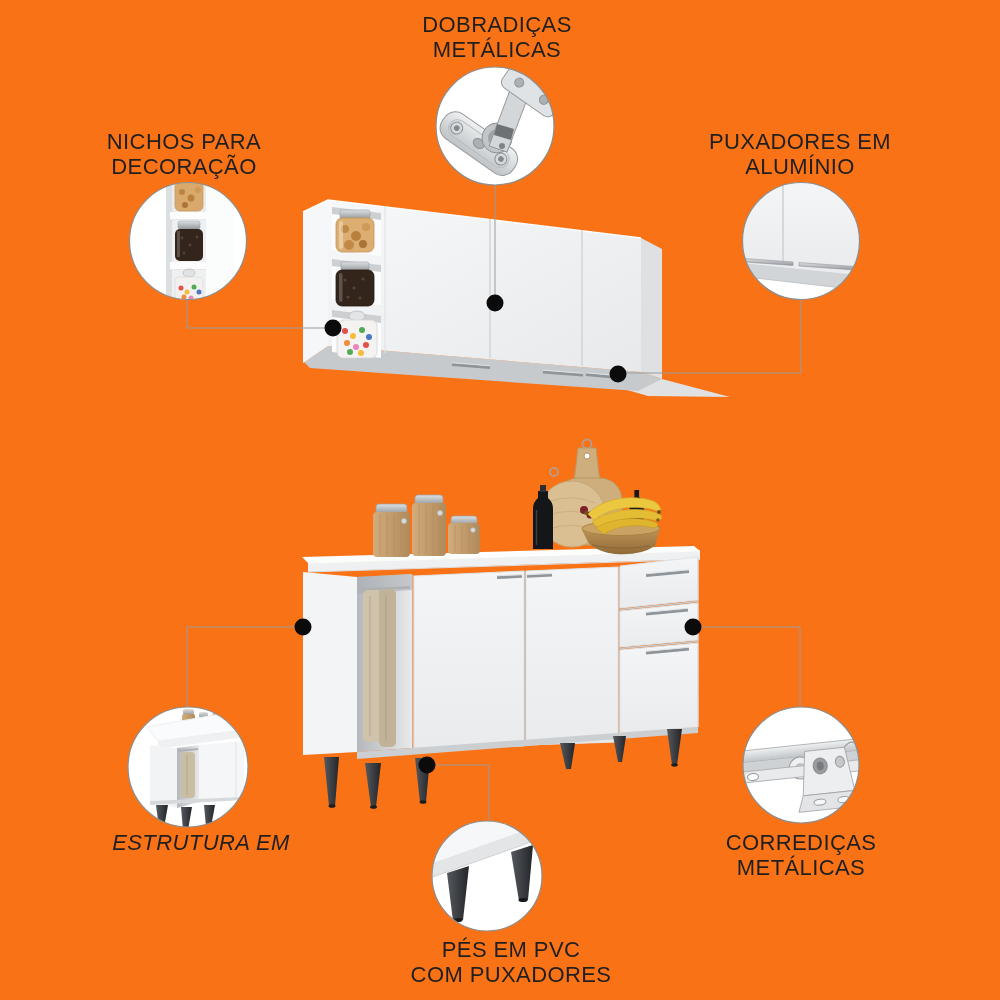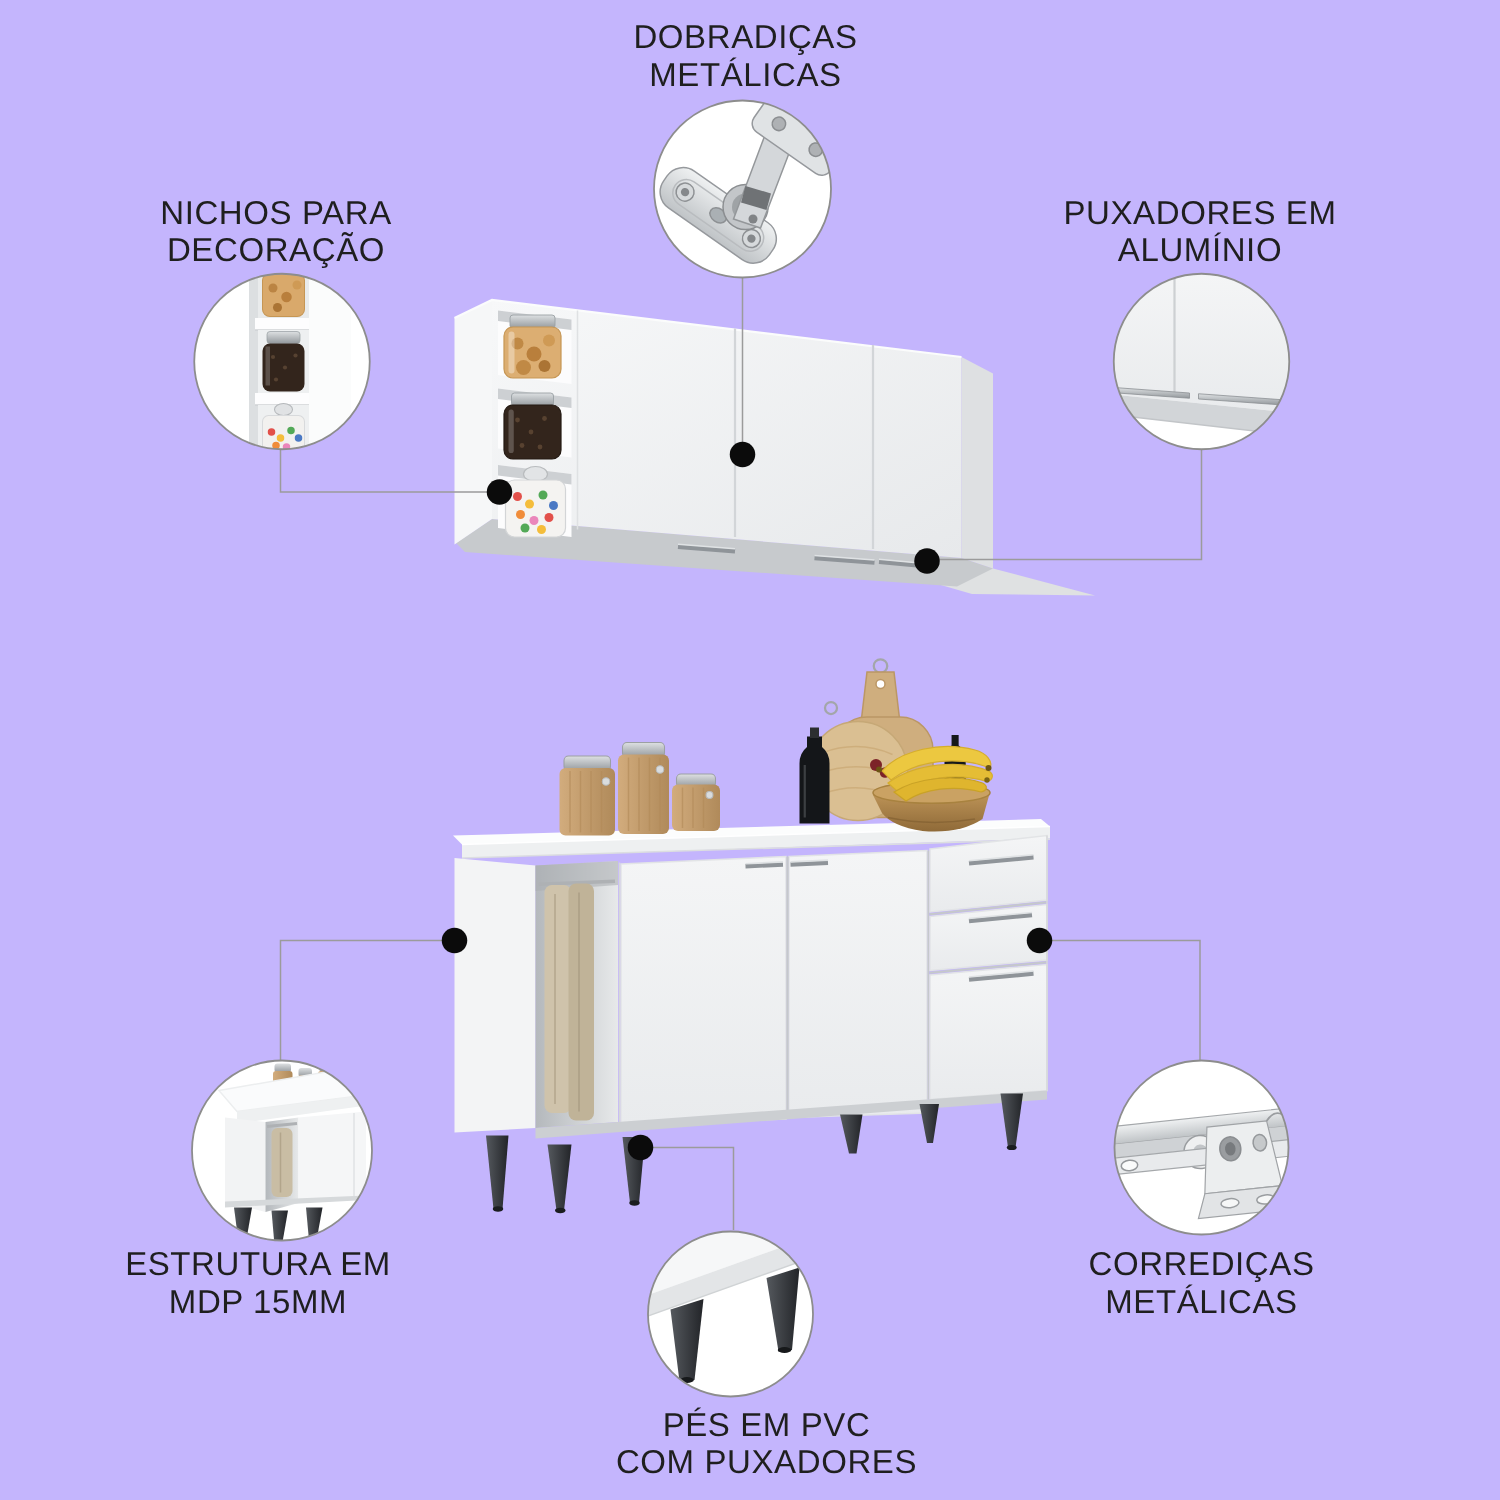--- a/index.html
+++ b/index.html
@@ -1,25 +1,25 @@
 <!DOCTYPE html>
 <html><head>
 <meta charset="utf-8">
 <style>
   html,body{margin:0;padding:0;background:#ffffff;}
-  .stage{position:relative;width:1000px;height:1000px;background:#c4b5fd;overflow:hidden;
+  .stage{position:relative;width:1000px;height:1000px;background:#f97316;overflow:hidden;
          font-family:"Liberation Sans",sans-serif;}
   .scene{position:absolute;left:0;top:0;width:1000px;height:1000px;}
   .callout-label{position:absolute;transform:translateX(-50%);text-align:center;
       color:#1f1f1f;font-size:22px;line-height:25px;letter-spacing:.4px;white-space:nowrap;}
   .callout-label span{display:block;}
   #lbl-dobradicas{left:497px;top:12px;}
   #lbl-nichos{left:184px;top:129px;}
   #lbl-puxadores{left:800px;top:129px;}
-  #lbl-estrutura{left:172px;top:830px;}
+  #lbl-estrutura{left:201px;top:830px;font-style:italic;}
   #lbl-pes{left:487px;top:937px;margin-left:24px;}
   #lbl-corredicas{left:801px;top:830px;}
 </style>
 </head>
 <body>
 
 <div class="stage">
 
 <svg class="scene" viewBox="0 0 1000 1000" xmlns="http://www.w3.org/2000/svg">
   <defs>
@@ -412,21 +412,20 @@
 <div class="callout-label" id="lbl-puxadores">
   <span>PUXADORES EM</span>
   <span>ALUMÍNIO</span>
 </div>
 <div class="callout-label" id="lbl-nichos">
   <span>NICHOS PARA</span>
   <span>DECORAÇÃO</span>
 </div>
 <div class="callout-label" id="lbl-estrutura">
   <span>ESTRUTURA EM</span>
-  <span>MDP 15MM</span>
 </div>
 <div class="callout-label" id="lbl-pes">
   <span>PÉS EM PVC</span>
   <span>COM PUXADORES</span>
 </div>
 <div class="callout-label" id="lbl-corredicas">
   <span>CORREDIÇAS</span>
   <span>METÁLICAS</span>
 </div>
 

